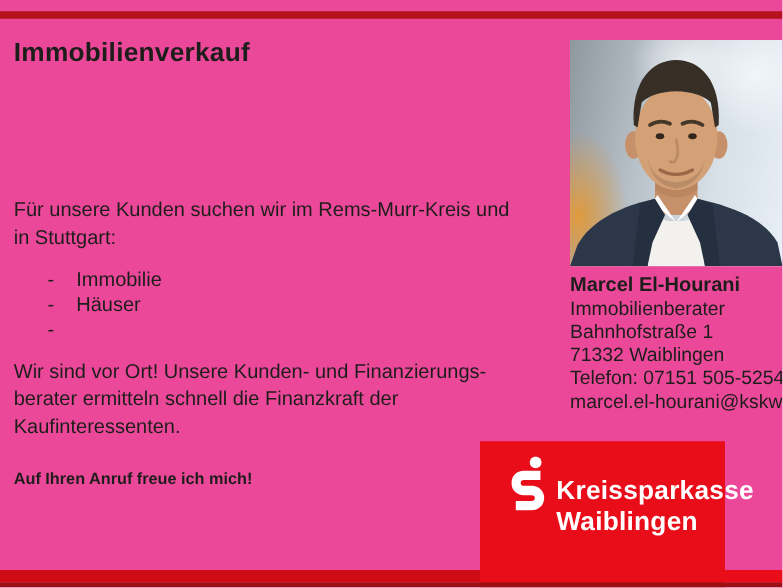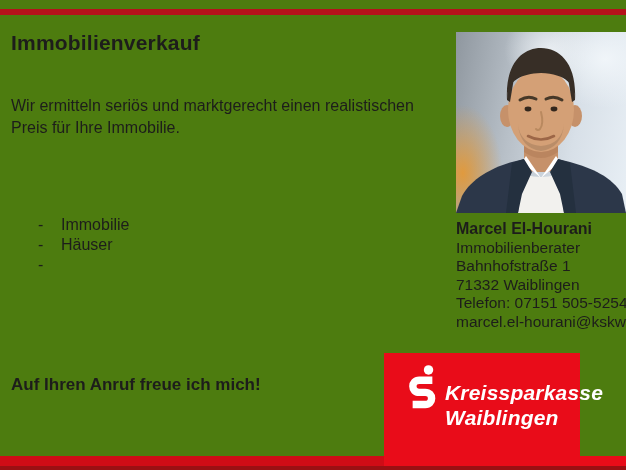--- a/index.html
+++ b/index.html
@@ -1,20 +1,20 @@
 <!DOCTYPE html>
 <html lang="de"><head>
 <meta charset="utf-8">
 <style>
   html, body { margin: 0; padding: 0; background: #fff; }
   .page {
     position: relative;
     width: 626px;
     height: 470px;
-    background: #4d7c0f;
+    background: #ec4899;
     overflow: hidden;
     font-family: "Liberation Sans", sans-serif;
     color: #1d1d1b;
   }
   .ws { white-space: pre-line; }
 
   
   .top-bar {
     position: absolute; left: 0; top: 9px; width: 626px; height: 6px;
     background: #b5121b;
@@ -33,21 +33,21 @@
   }
   .para { position: absolute; left: 11px; font-size: 16px; line-height: 22px; }
   .para1 { top: 95px; }
   .para2 { top: 158px; }
   .para3 { top: 287px; }
   .list { position: absolute; left: 38px; top: 215px; font-size: 16px; }
   .list-row { display: flex; height: 20px; line-height: 20px; }
   .list-row .bullet { width: 23px; }
   .closing {
     position: absolute; left: 11px; top: 375px;
-    font-size: 17px; font-weight: bold;
+    font-size: 13px; font-weight: bold;
   }
 
   
   .photo {
     position: absolute; left: 456px; top: 32px; width: 170px; height: 181px;
     background:
       radial-gradient(90px 70px at 88% 15%, #f0f5f9 0%, rgba(240,245,249,0) 70%),
       radial-gradient(55px 95px at 4% 78%, #e09a3e 0%, rgba(224,154,62,0) 72%),
       radial-gradient(60px 50px at 55% 10%, #e8edf1 0%, rgba(232,237,241,0) 75%),
       linear-gradient(100deg, #8f979f 0%, #b8c0c8 35%, #d8e0e8 68%, #e8eff5 100%);
@@ -59,56 +59,58 @@
   .contact {
     position: absolute; left: 456px; top: 220px;
     font-size: 15.5px; line-height: 18.5px; white-space: nowrap;
   }
   .contact .name { font-weight: bold; font-size: 16px; }
 
   
   .brand-block {
     position: absolute; left: 384px; top: 353px; width: 196px; height: 117px;
     background: #e90c19;
-    font-style: italic;
   }
   .brand-logo { position: absolute; left: 25px; top: 12px; }
   .brand-name {
     position: absolute; left: 61px; top: 27px;
     color: #ffffff; font-size: 21px; line-height: 25px; font-weight: 600;
     letter-spacing: 0.2px;
   }
 </style>
 </head>
 <body>
 
 <div class="page">
 
   <div class="top-bar"></div>
 
   <div class="title">Immobilienverkauf</div>
 
-  <div class="para para1 ws">Wir ermitteln seriös und marktgerecht einen realistischen
-Preis für Ihre Immobilie.</div>
 
+  <div class="para para2 ws">Für unsere Kunden suchen wir im Rems-Murr-Kreis und
+in Stuttgart:</div>
 
   <div class="list">
     <div class="list-row">
       <span class="bullet">-</span>
       <span>Immobilie</span>
     </div>
     <div class="list-row">
       <span class="bullet">-</span>
       <span>Häuser</span>
     </div>
     <div class="list-row">
       <span class="bullet">-</span>
     </div>
   </div>
 
+  <div class="para para3 ws">Wir sind vor Ort! Unsere Kunden- und Finanzierungs-
+berater ermitteln schnell die Finanzkraft der
+Kaufinteressenten.</div>
 
   <div class="closing">Auf Ihren Anruf freue ich mich!</div>
 
   <div class="photo">
     <svg width="170" height="181" viewBox="0 0 170 181">
 
       <rect x="68" y="98" width="34" height="42" rx="12" fill="#c6916a"></rect>
       <path d="M68 108 Q85 122 102 108 L102 120 Q85 132 68 120 Z" fill="#b07c55" opacity="0.55"></path>
 
       <path d="M52 181 L55 136 Q85 154 115 136 L118 181 Z" fill="#f2f1ee"></path>

